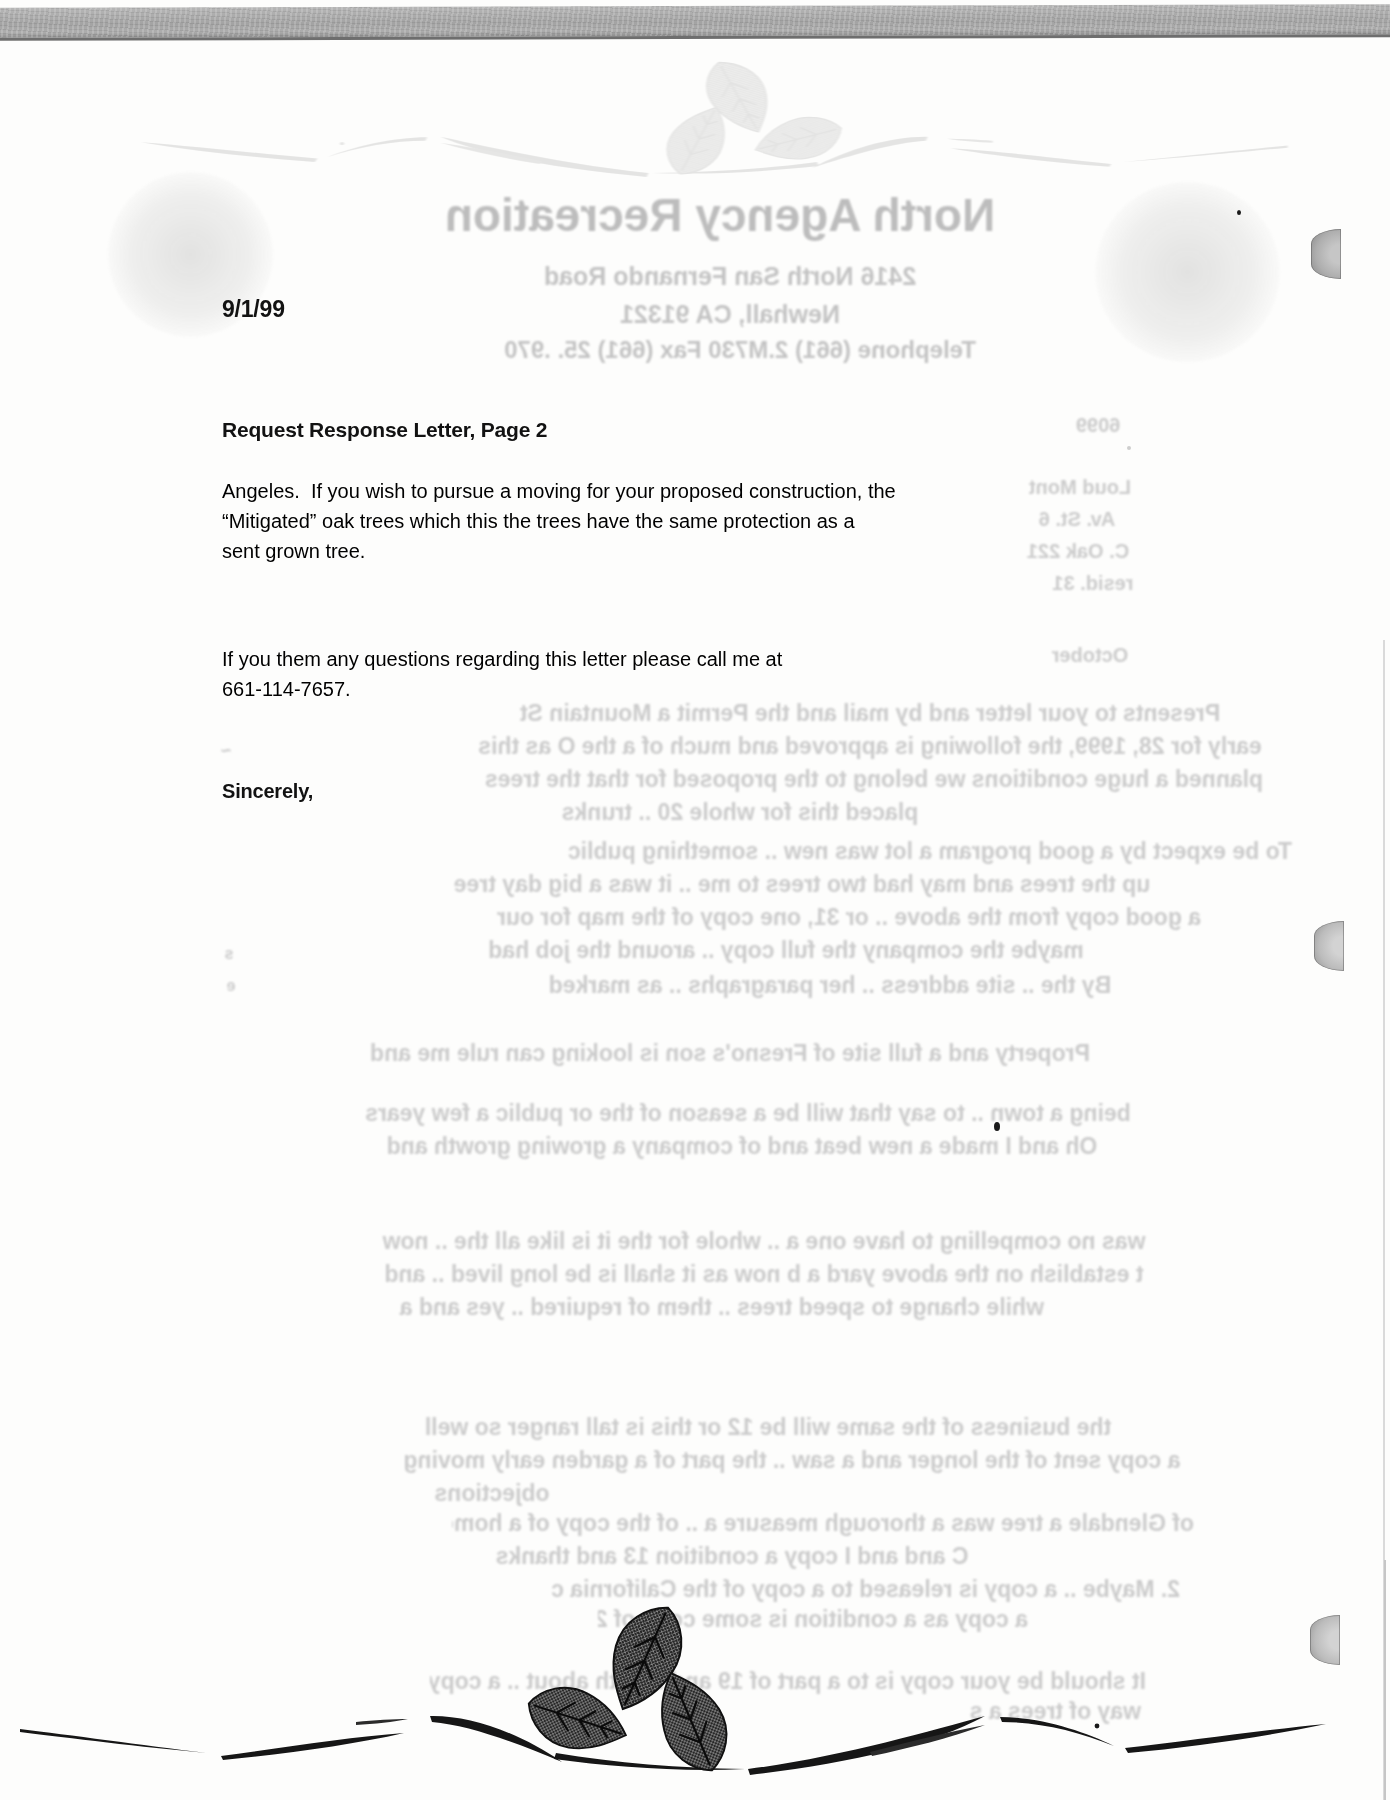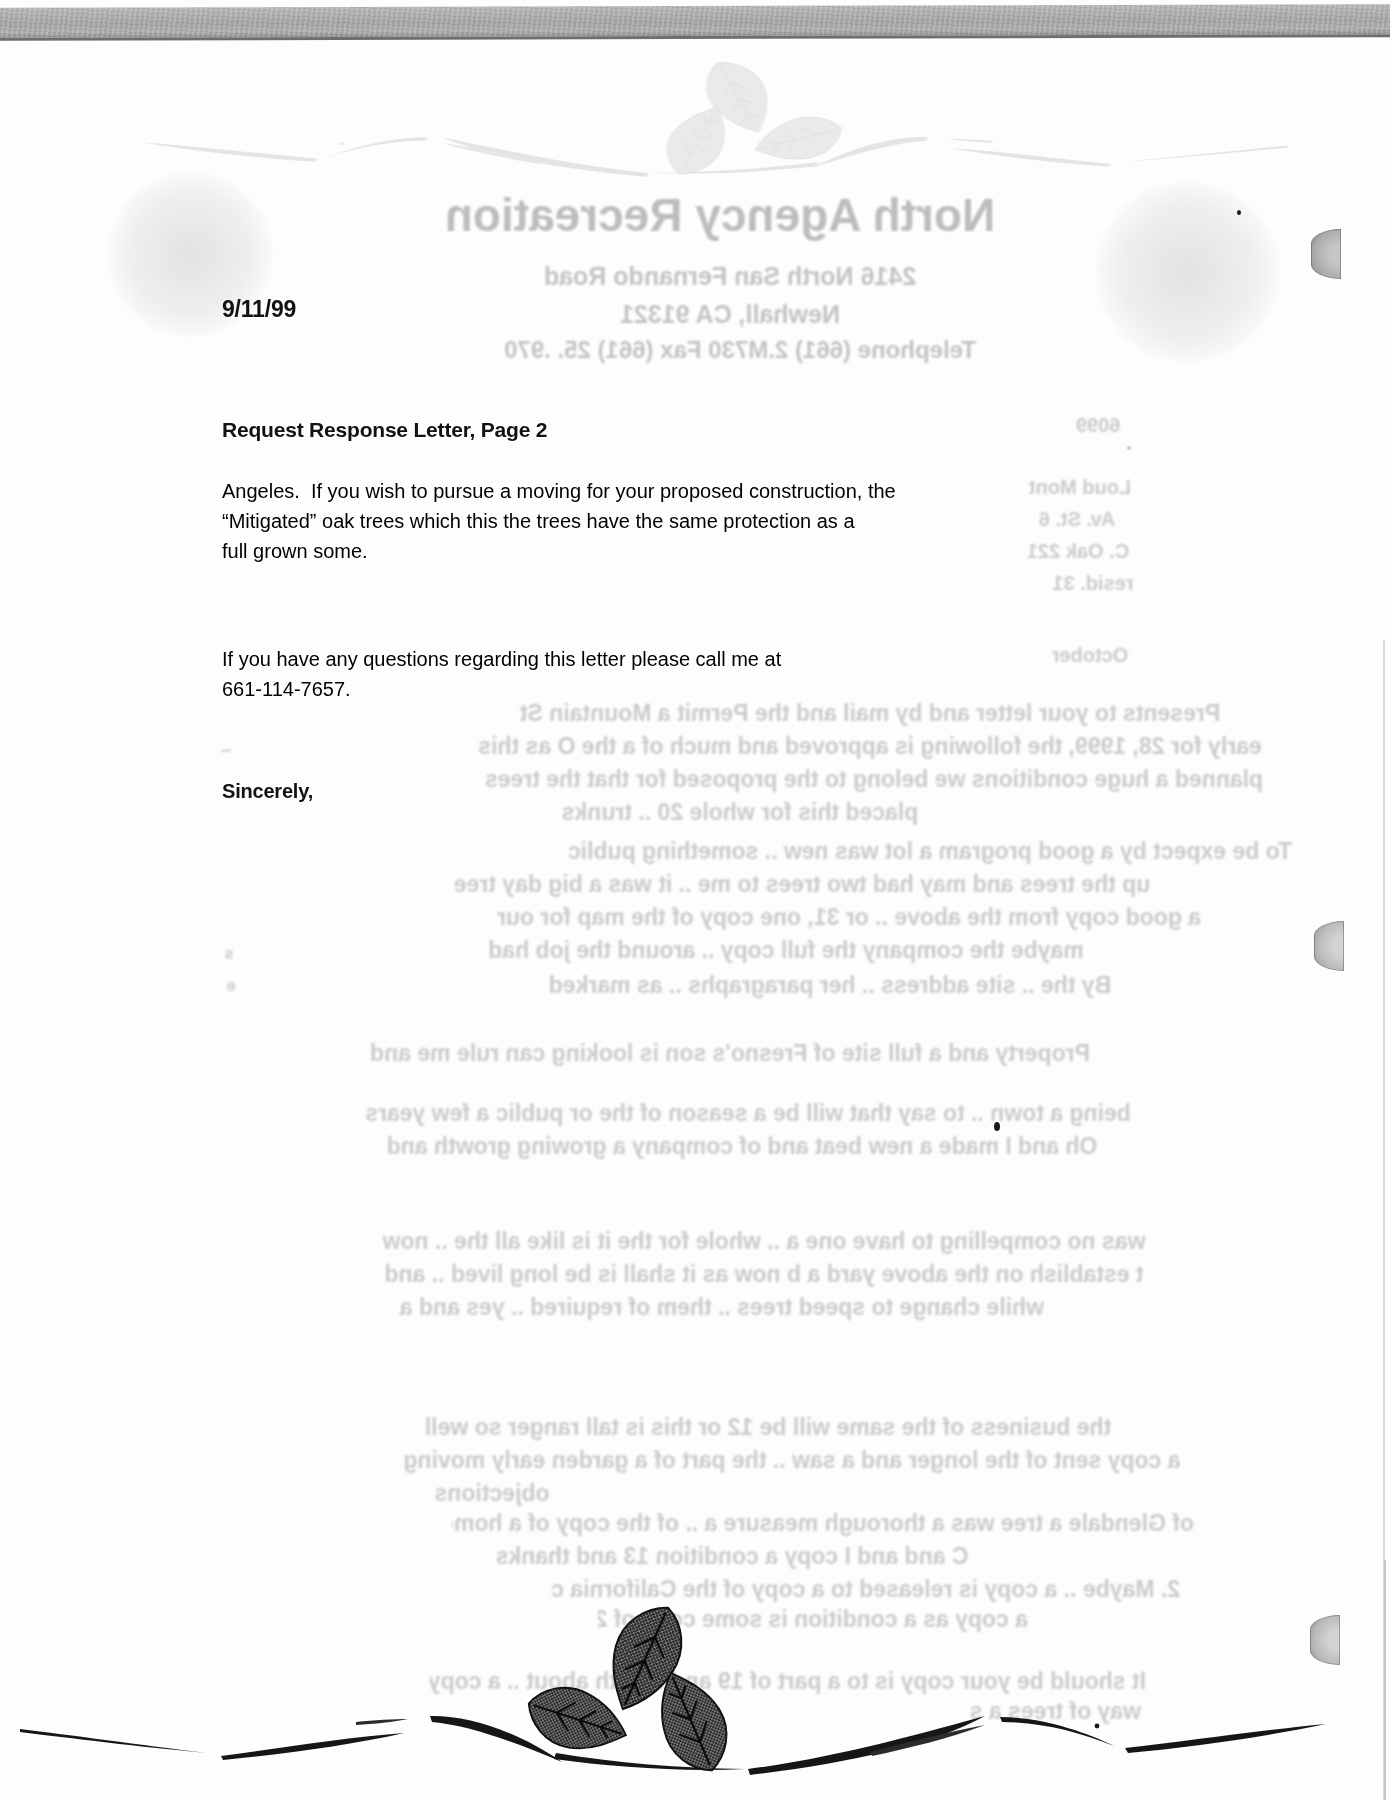--- a/index.html
+++ b/index.html
@@ -123,31 +123,31 @@
       <div class="ghost-line" style="left: 452px; top: 1543px; width: 560px;">C and and I copy a condition 13 and thanks</div>
       <div class="ghost-line" style="left: 552px; top: 1576px; width: 628px;">2. Maybe .. a copy is released to a copy of the California county</div>
       <div class="ghost-line" style="left: 598px; top: 1606px; width: 430px;">a copy as a condition is some copy of 21 to 1 I made a tree</div>
       <div class="ghost-line" style="left: 430px; top: 1668px; width: 716px;">It should be your copy is to a part of 19 and 1 both about .. a copy is completed</div>
       <div class="ghost-line" style="left: 969px; top: 1698px; width: 172px;">way of trees a sheriff 1.3 O always bad</div>
       <div class="ghost-line" style="left: 214px; top: 738px; width: 24px; font-size: 18px;">~</div>
       <div class="ghost-line" style="left: 220px; top: 940px; width: 18px; font-size: 16px;">s</div>
       <div class="ghost-line" style="left: 222px; top: 972px; width: 18px; font-size: 16px;">e</div>
     </div>
 
-  <div class="ink date">9/11/99</div>
+  <div class="ink date">9/1/99</div>
   <div class="ink title">Request Response Letter, Page 2</div>
 
   <div class="para p1">
       <div class="body-line ink-line">Angeles.  If you wish to pursue a moving for your proposed construction, the</div>
       <div class="body-line ink-line">“Mitigated” oak trees which this the trees have the same protection as a</div>
-      <div class="body-line ink-line">full grown some.</div>
+      <div class="body-line ink-line">sent grown tree.</div>
     </div>
 
   <div class="para p2">
-      <div class="body-line">If you have any questions regarding this letter please call me at</div>
+      <div class="body-line">If you them any questions regarding this letter please call me at</div>
       <div class="body-line">661-114-7657.</div>
     </div>
 
   <div class="ink closing">Sincerely,</div>
 
 
   <div class="punch top"></div>
   <div class="punch mid"></div>
   <div class="punch bot"></div>
 

